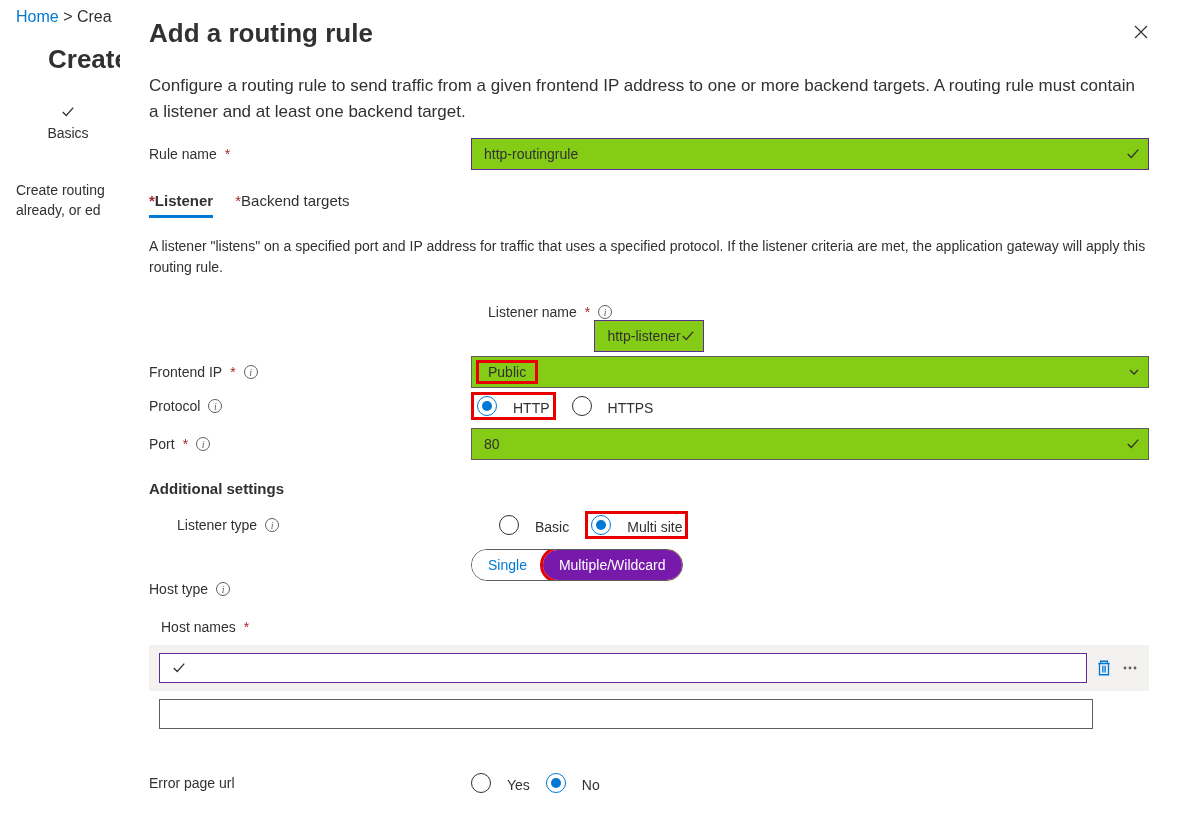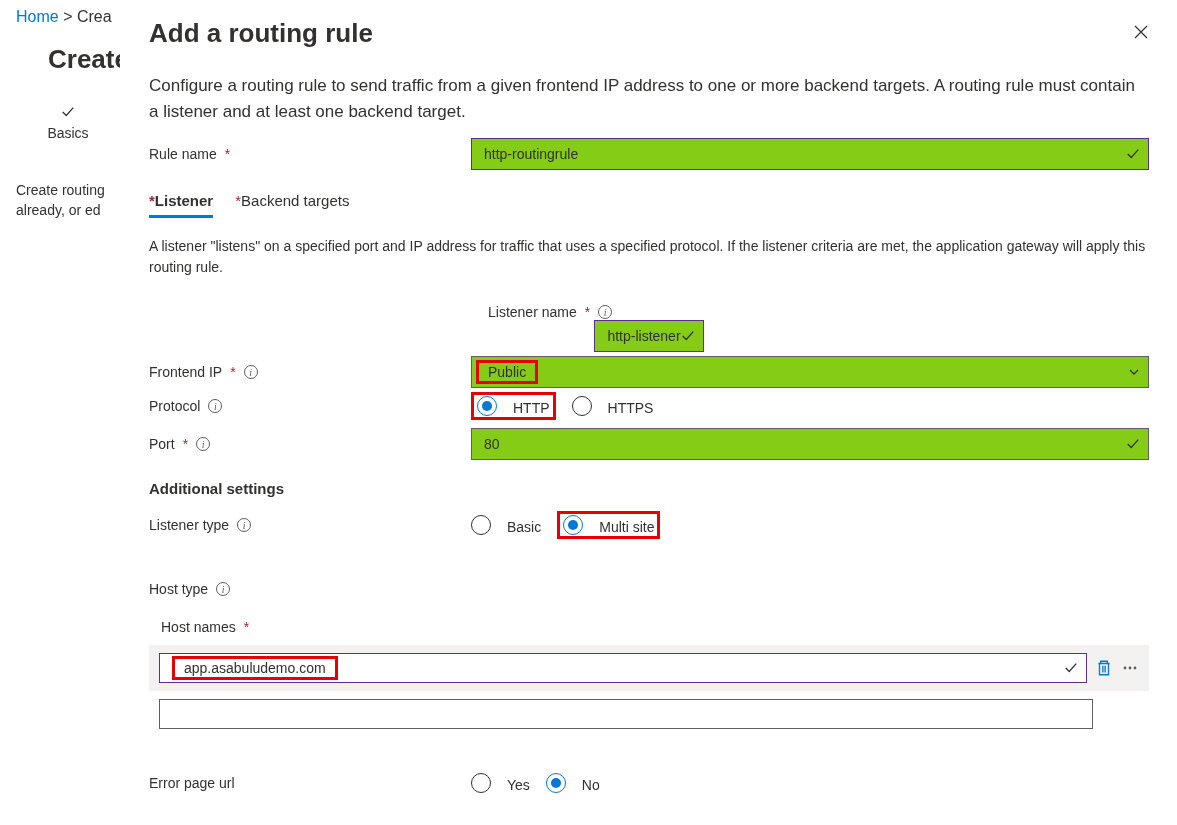--- a/index.html
+++ b/index.html
@@ -194,21 +194,21 @@
           <span>80</span>
           <svg class="check-icon" viewBox="0 0 16 16">
               <path fill="none" stroke="#323130" stroke-width="1.5" d="M2 8 L6 12 L14 3"></path>
             </svg>
         </div>
       </div>
     </div>
 
     <div class="additional-heading">Additional settings</div>
 
-    <div class="form-row" style="margin-top:14px;">
+    <div class="form-row" style="margin-top:14px;margin-left:28px;">
       <div class="label-col">
         <span class="label-text">Listener type</span>
         <span class="info-icon">i</span>
       </div>
       <div class="field-col">
         <div class="radio-group">
           <div class="radio">
             <span class="circle"></span>
             <span>Basic</span>
           </div>
@@ -222,34 +222,37 @@
           </span>
         </div>
       </div>
     </div>
 
     <div class="form-row" style="margin-top:10px; align-items:flex-start;">
       <div class="label-col" style="padding-top:32px;">
         <span class="label-text">Host type</span>
         <span class="info-icon">i</span>
       </div>
+      <div class="field-col">
+        <div class="pill-group">
+          <div class="pill unselected">Single</div>
+          <div class="pill selected redbox-around">Multiple/Wildcard</div>
+        </div>
+      </div>
     </div>
 
     <div class="form-row" style="margin-top:22px;">
       <div class="label-col indent-label">
         <span class="label-text">Host names</span>
         <span class="req">*</span>
       </div>
     </div>
 
     <div class="hostnames-area">
       <div class="hostname-input">
-        <span class="redbox" style="border-width:3px;">
-            <span style="padding:0 6px;">app.asabuludemo.com</span>
-          </span>
         <svg class="check-icon" viewBox="0 0 16 16">
             <path fill="none" stroke="#323130" stroke-width="1.5" d="M2 8 L6 12 L14 3"></path>
           </svg>
       </div>
       <svg class="trash-icon" viewBox="0 0 16 16">
           <path fill="none" stroke="#0078D4" stroke-width="1.2" d="M3 4 H13 M5 4 V2 H11 V4 M4 4 V14 H12 V4 M7 6 V12 M9 6 V12"></path>
         </svg>
       <div class="more-icon">
         <svg viewBox="0 0 16 16" width="16" height="16">
             <circle cx="3" cy="8" r="1.4" fill="#605E5C"></circle>

